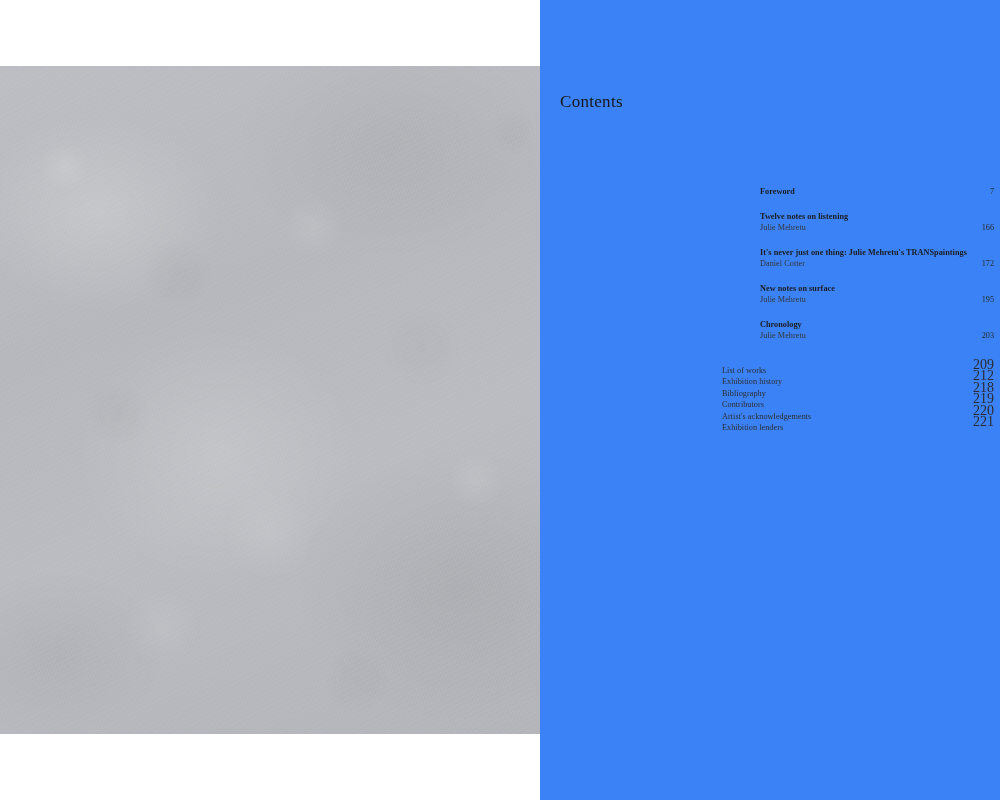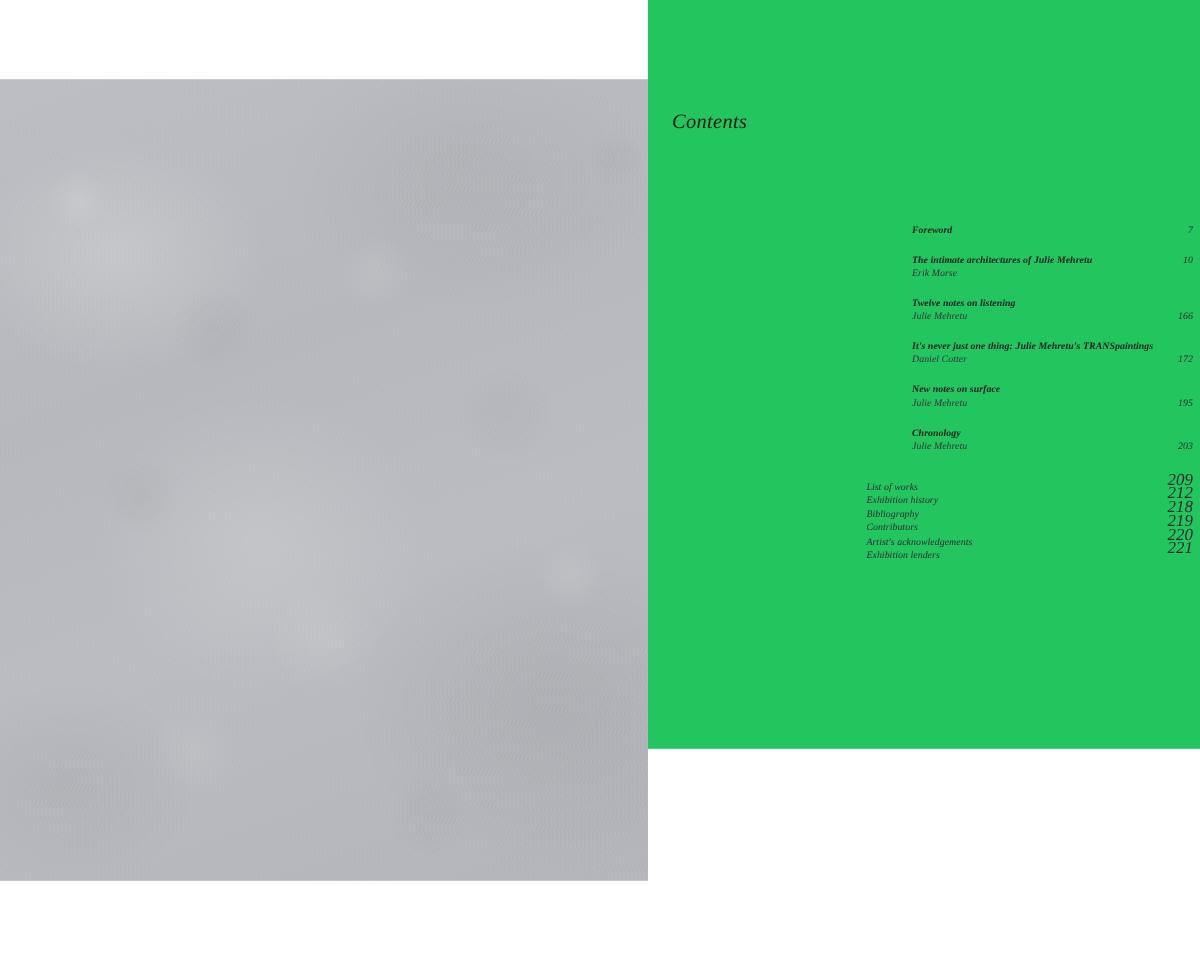--- a/index.html
+++ b/index.html
@@ -56,23 +56,22 @@
       radial-gradient(circle 52px at 66% 92%, rgba(0,0,0,0.045), rgba(0,0,0,0) 68%),
       radial-gradient(circle 36px at 95% 10%, rgba(0,0,0,0.04), rgba(0,0,0,0) 70%);
   }
 
   
   .right-page {
     position: absolute;
     left: 540px;
     top: 0;
     width: 460px;
-    height: 624px;
-    background: #22c55e;
-    font-style: italic;
+    height: 800px;
+    background: #3b82f6;
   }
 
   .contents-title {
     position: absolute;
     left: 20px;   
     top: 92px;
     font-size: 17px;
     letter-spacing: 0.3px;
     color: #16171a;
     font-weight: 400;
@@ -157,27 +156,20 @@
 
   <div class="toc">
 
     <div class="toc-group">
       <div class="toc-lines">
         <div class="toc-title">Foreword</div>
       </div>
       <div class="toc-page" style="top:0px;">7</div>
     </div>
 
-    <div class="toc-group">
-      <div class="toc-lines">
-        <div class="toc-title">The intimate architectures of Julie Mehretu</div>
-        <div class="toc-sub">Erik Morse</div>
-      </div>
-      <div class="toc-page" style="top:0px;">10</div>
-    </div>
 
 
     <div class="toc-group">
       <div class="toc-lines">
         <div class="toc-title">Twelve notes on listening</div>
         <div class="toc-sub">Julie Mehretu</div>
       </div>
       <div class="toc-page" style="top:11px;">166</div>
     </div>
 

